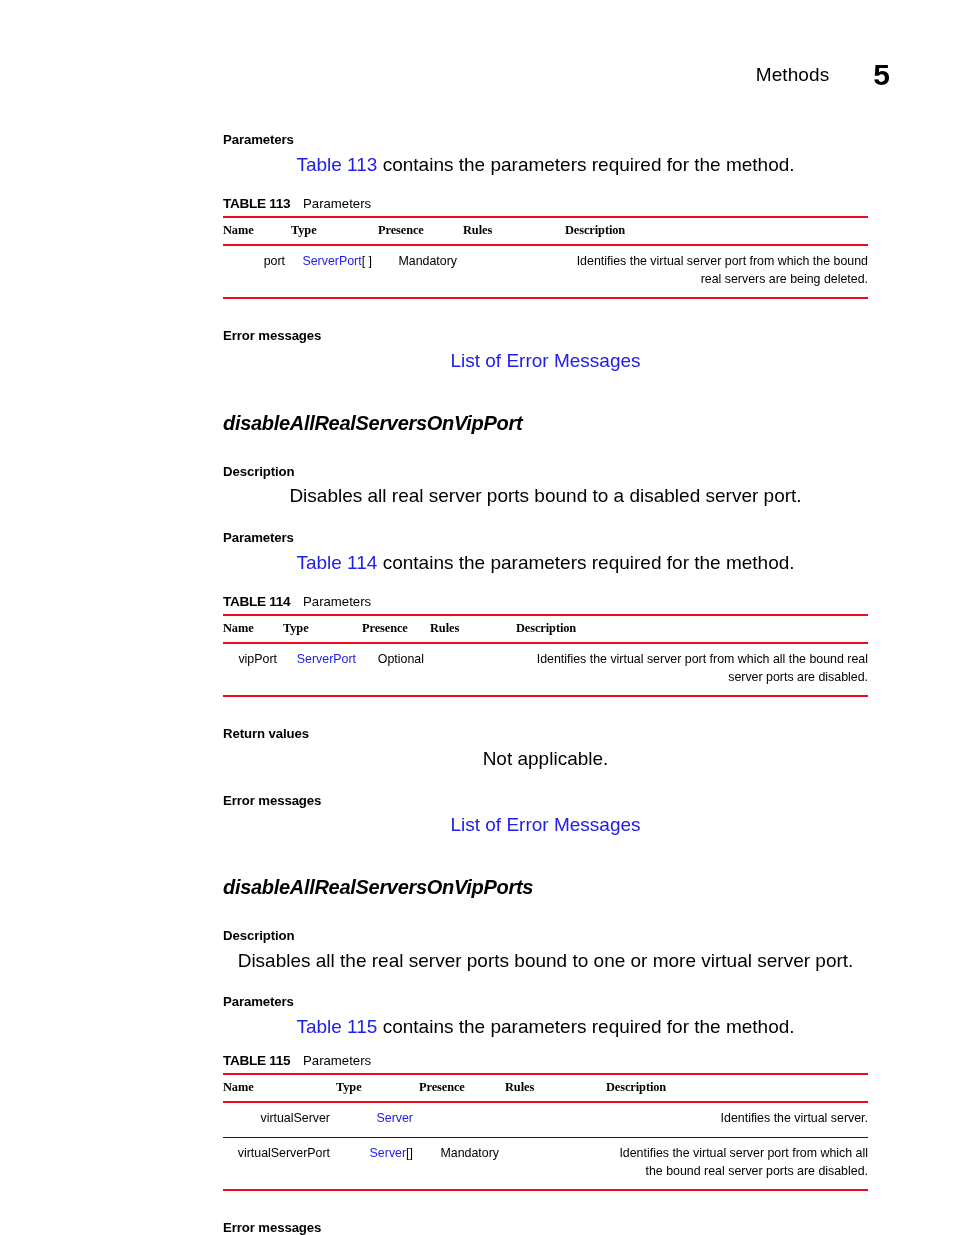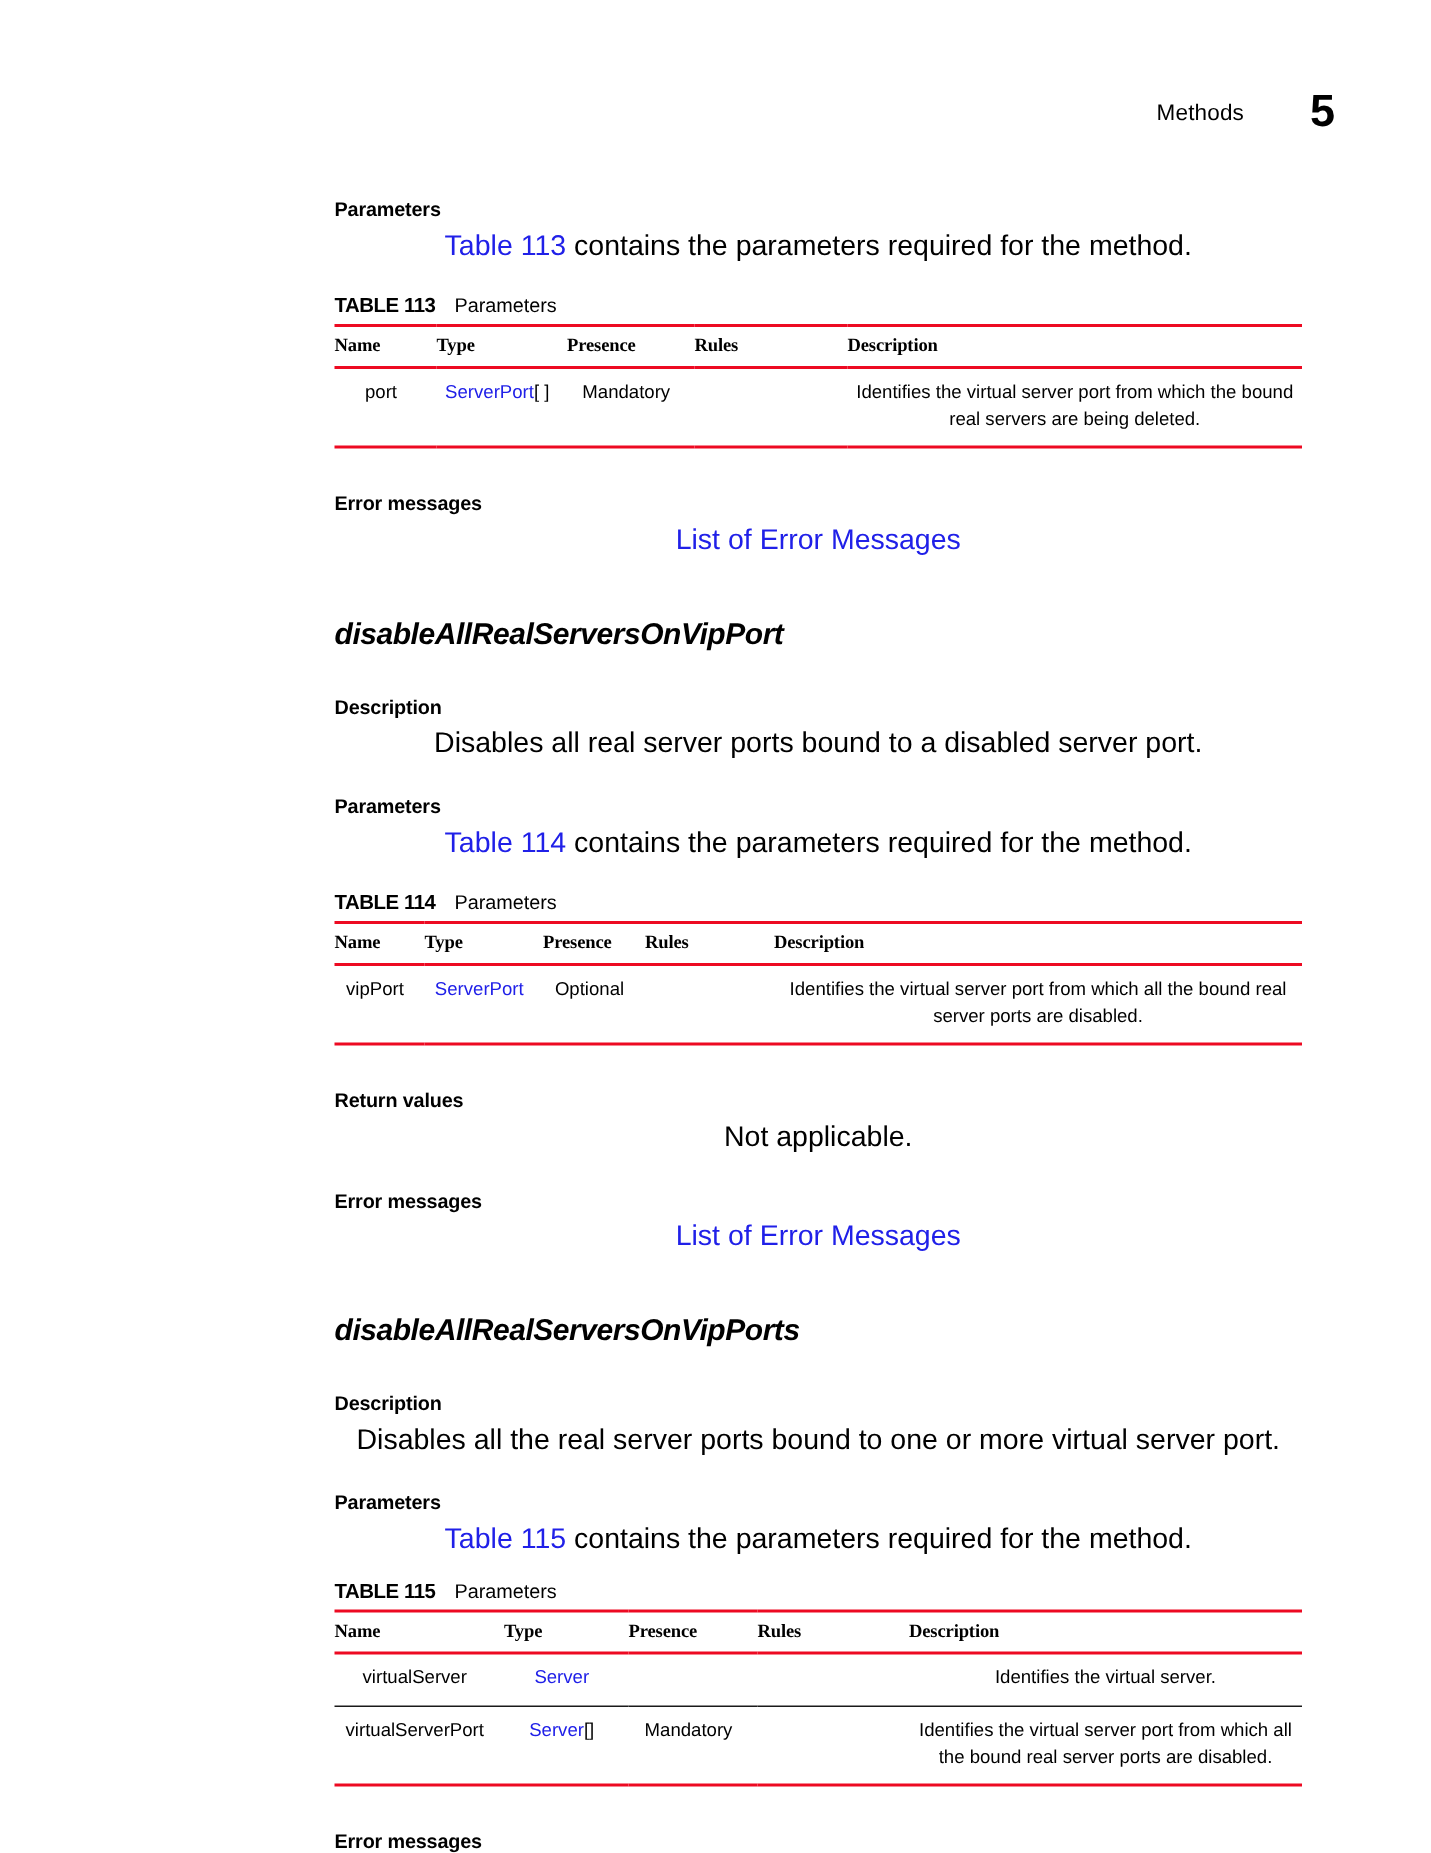--- a/index.html
+++ b/index.html
@@ -20,21 +20,21 @@
   .page-header {
     position: absolute;
     top: 56px;
     left: 0;
     width: 890px;
     display: flex;
     align-items: baseline;
     justify-content: flex-end;
   }
   .header-label {
-    font-size: 15px;
+    font-size: 19px;
     color: #000;
     letter-spacing: 0.1px;
   }
   .header-chapter {
     font-size: 30px;
     font-weight: bold;
     margin-left: 44px;
     line-height: 1;
     position: relative;
     top: 4px;
@@ -117,21 +117,21 @@
     font-weight: bold;
     text-align: left;
     letter-spacing: -0.1px;
     padding: 5px 0 6px 0;
     border-bottom: 2.2px solid #ED0A22;
     vertical-align: top;
     white-space: nowrap;
   }
   .ptable tbody td {
     font-size: 12.4px;
-    text-align: center;
+    text-align: right;
     padding: 7px 6px 9px 0;
     vertical-align: top;
     line-height: 1.42;
   }
   .ptable tbody tr + tr td {
     border-top: 1px solid #1a1a1a;
     margin-left: 36px;
   }
   .ptable tbody td:last-child {
     padding-right: 0;

